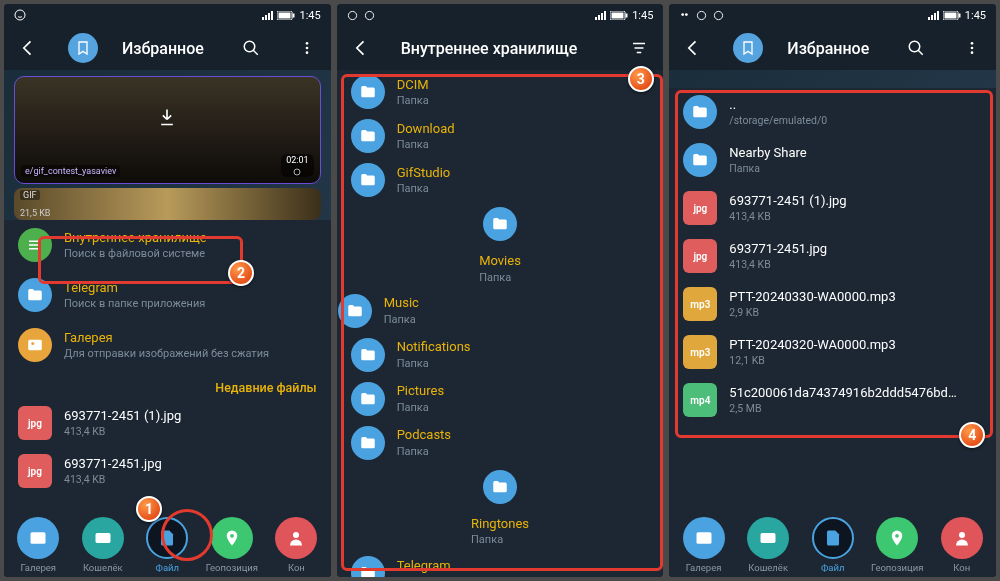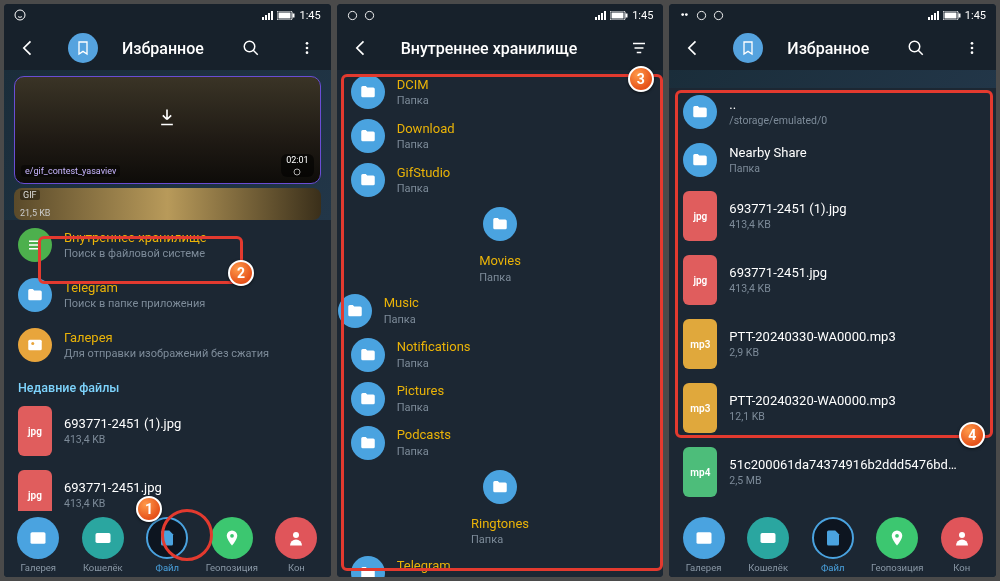--- a/index.html
+++ b/index.html
@@ -113,29 +113,30 @@
     display:flex; align-items:center; justify-content:center;
     flex-shrink:0;
   }
   .menu-icon.green { background:#4db04d; }
   .menu-icon.blue  { background:#4aa3e0; }
   .menu-icon.orange{ background:#e8a53c; }
   .menu-icon.folder { background:#4aa3e0; }
   .menu-text .mt-title { font-size:13px; color:#eab308; line-height:1.2; }
   .menu-text .mt-sub   { font-size:11px; color:#7d8b99; margin-top:2px; }
   .section-label {
-    font-size:12.5px; color:#7dd3fc; padding: 10px 14px 4px;
+    font-size:12.5px; color:#eab308; padding: 10px 14px 4px;
     font-weight:500;
+    text-align:right;
   }
   .file-item {
     display:flex; align-items:center; gap:12px;
     padding: 7px 14px;
   }
   .file-icon {
-    width:34px; height:50px; border-radius:6px;
+    width:34px; height:34px; border-radius:6px;
     display:flex; align-items:center; justify-content:center;
     flex-shrink:0; font-size:10px; font-weight:600; color:#fff;
   }
   .file-icon.jpg { background:#e05d5d; }
   .file-icon.mp3 { background:#e0a83c; }
   .file-icon.mp4 { background:#4dbd7a; }
   .file-text .f-title { font-size:13px; color:#fff; line-height:1.2; white-space:nowrap; overflow:hidden; text-overflow:ellipsis; max-width:230px;}
   .file-text .f-sub   { font-size:10.5px; color:#7d8b99; margin-top:2px; }
   .bottom-bar {
     position:absolute; left:0; right:0; bottom:0;

